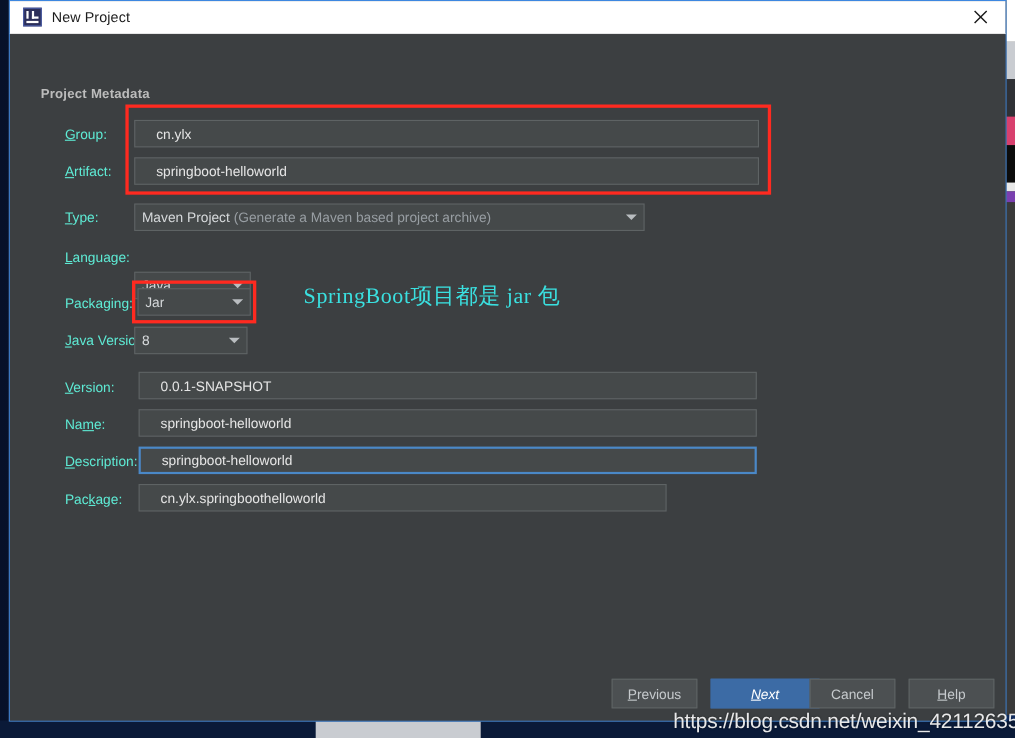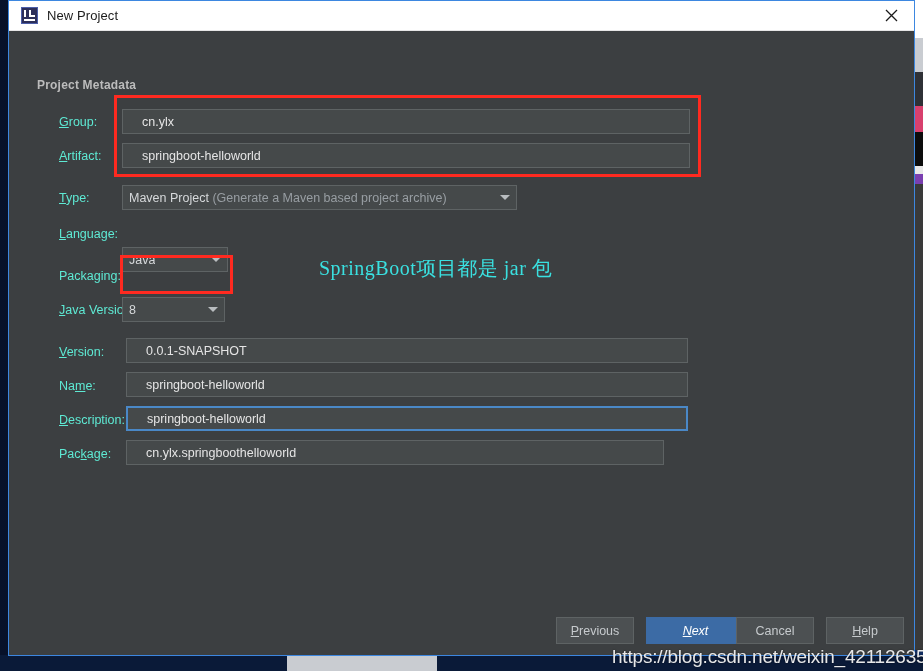--- a/index.html
+++ b/index.html
@@ -234,21 +234,20 @@
   
   .cyan-note {
     position: absolute;
     left: 267px;
     top: 224px;
     font-family: "Liberation Serif", serif;
     font-size: 20px;
     color: #3ae0e0;
     white-space: nowrap;
     letter-spacing: 0.5px;
-    margin-left: 43px;
   }
 
   
   .btnbar {
     position: absolute;
     left: 0; right: 0;
     bottom: 8px;
     height: 30px;
     margin-top: 44px;
   }
@@ -324,53 +323,57 @@
 
       <div class="lbl" style="top:84px;"><u>G</u>roup:</div>
       <div class="field" style="left:113px; top:78px; width:568px;">cn.ylx</div>
 
       <div class="lbl" style="top:118px;"><u>A</u>rtifact:</div>
       <div class="field" style="left:113px; top:112px; width:568px;">springboot-helloworld</div>
 
       <div class="redbox" style="left:105px; top:64px; width:587px; height:82px;"></div>
 
       <div class="lbl" style="top:160px;"><u>T</u>ype:</div>
-      <div class="combo" style="left:113px; top:154px; width:395px;">
+      <div class="combo" style="left:113px; top:154px; width:464px;">
         <span class="combo-text"><span>Maven Project</span> <span class="dim">(Generate a Maven based project archive)</span></span>
         <span class="arrow"></span>
       </div>
 
       <div class="lbl" style="top:196px;"><u>L</u>anguage:</div>
       <div class="combo" style="left:113px; top:190px; width:106px;margin-top:26px;">
         <span class="combo-text">Java</span>
         <span class="arrow"></span>
       </div>
 
       <div class="lbl" style="top:238px;">Packa<u>g</u>ing:</div>
+      <div class="combo" style="left:116px; top:231px; width:103px;">
+        <span class="combo-text">Jar</span>
+        <span class="arrow"></span>
+      </div>
       <div class="redbox" style="left:111px; top:224px; width:113px; height:39px;"></div>
 
       <div class="cyan-note">SpringBoot项目都是 jar 包</div>
 
       <div class="lbl" style="top:272px;"><u>J</u>ava Version:</div>
       <div class="combo" style="left:113px; top:266px; width:103px;">
         <span class="combo-text">8</span>
         <span class="arrow"></span>
       </div>
 
       <div class="lbl" style="top:314px;"><u>V</u>ersion:</div>
       <div class="field" style="left:117px; top:307px; width:562px;">0.0.1-SNAPSHOT</div>
 
       <div class="lbl" style="top:348px;">Na<u>m</u>e:</div>
       <div class="field" style="left:117px; top:341px; width:562px;">springboot-helloworld</div>
 
       <div class="lbl" style="top:382px;"><u>D</u>escription:</div>
       <div class="field focused" style="left:117px; top:375px; width:562px;">springboot-helloworld</div>
 
       <div class="lbl" style="top:416px;">Pac<u>k</u>age:</div>
-      <div class="field" style="left:117px; top:409px; width:538px;">cn.ylx.springboothelloworld</div>
+      <div class="field" style="left:117px; top:409px; width:480px;">cn.ylx.springboothelloworld</div>
 
       <div class="btnbar">
         <div class="btn" style="left:547px; top:0; width:78px;">
             <span><u>P</u>revious</span>
           </div>
         <div class="btn primary" style="left:637px; top:0; width:99px;font-style:italic;">
             <span><u>N</u>ext</span>
           </div>
         <div class="btn" style="left:727px; top:0; width:78px;">Cancel</div>
         <div class="btn" style="left:817px; top:0; width:78px;">

